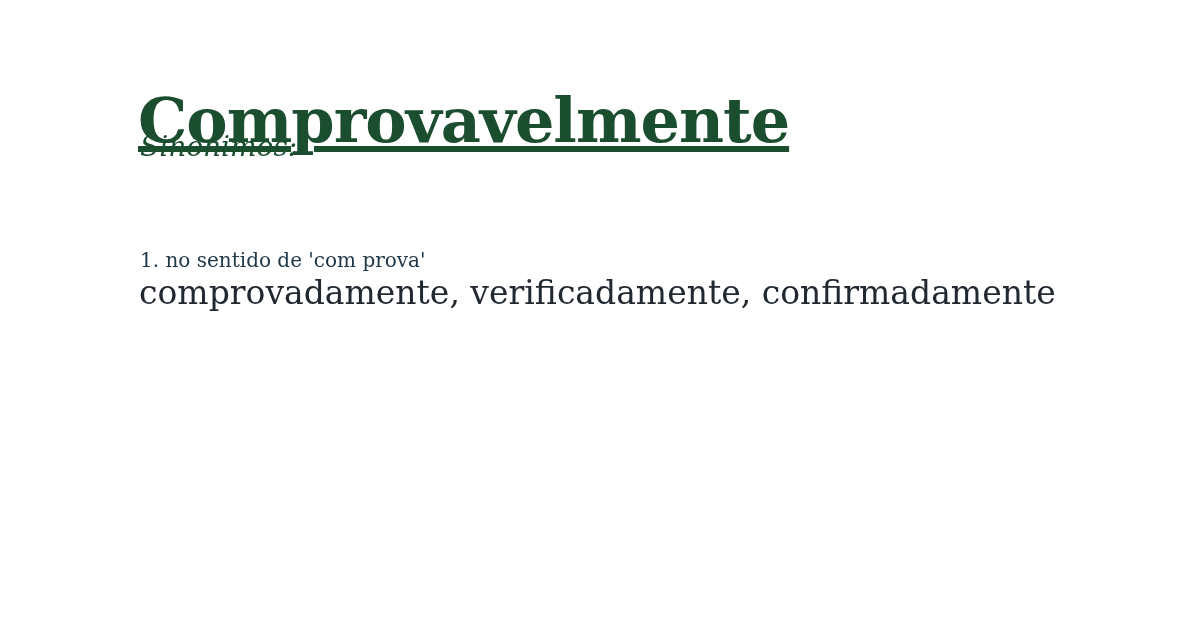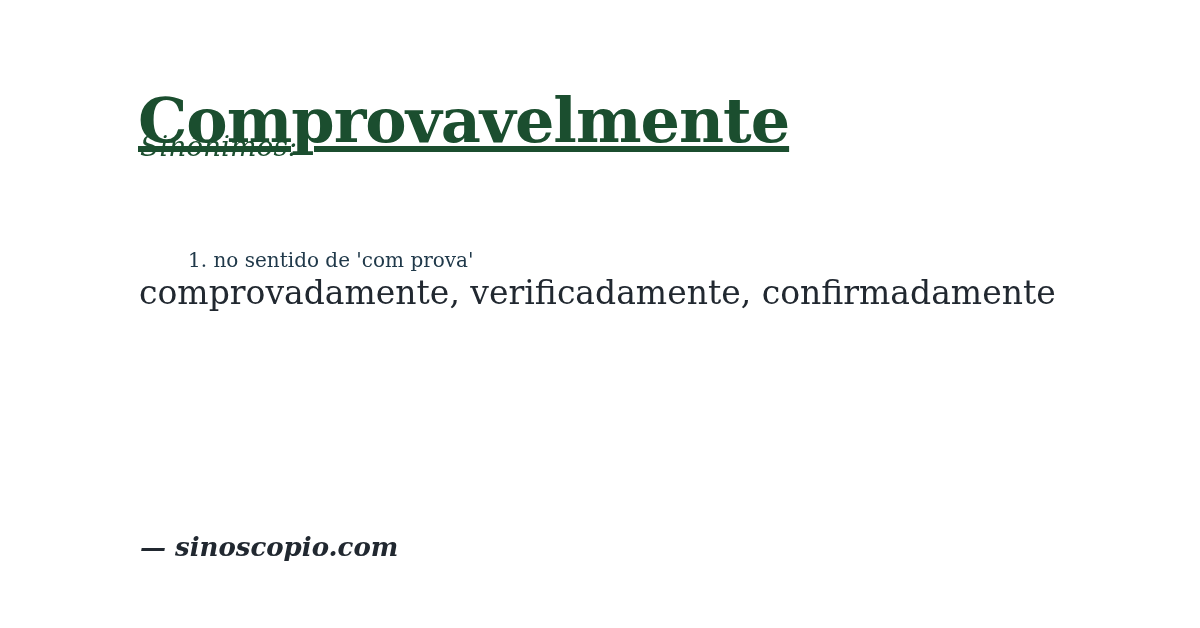--- a/index.html
+++ b/index.html
@@ -42,21 +42,21 @@
     white-space: nowrap;
   }
   .sense-label {
     position: absolute;
     left: 140px;
     font-size: 20px;
     line-height: 1;
     color: var(--label-blue, #20394a);
     white-space: nowrap;
   }
-  .sense-label.s1 { top: 250px; margin-left: 48px; }
+  .sense-label.s1 { top: 250px; }
   .sense-label.s2 { top: 338px; }
   .synonyms {
     position: absolute;
     left: 139px;
     font-size: 33px;
     line-height: 1;
     color: var(--text-dark, #212830);
     white-space: nowrap;
   }
   .synonyms.s1 { top: 276px; text-align: right; }
@@ -81,15 +81,14 @@
   <h1 class="title">Comprovavelmente</h1>
 
   <div class="subtitle">Sinônimos:</div>
 
   <div class="sense-label s1">1. no sentido de 'com prova'</div>
 
   <div class="synonyms s1">comprovadamente, verificadamente, confirmadamente</div>
 
 
 
-  <div class="footer">— sinoscopio.com</div>
 
 </div>
 
 </body></html>

